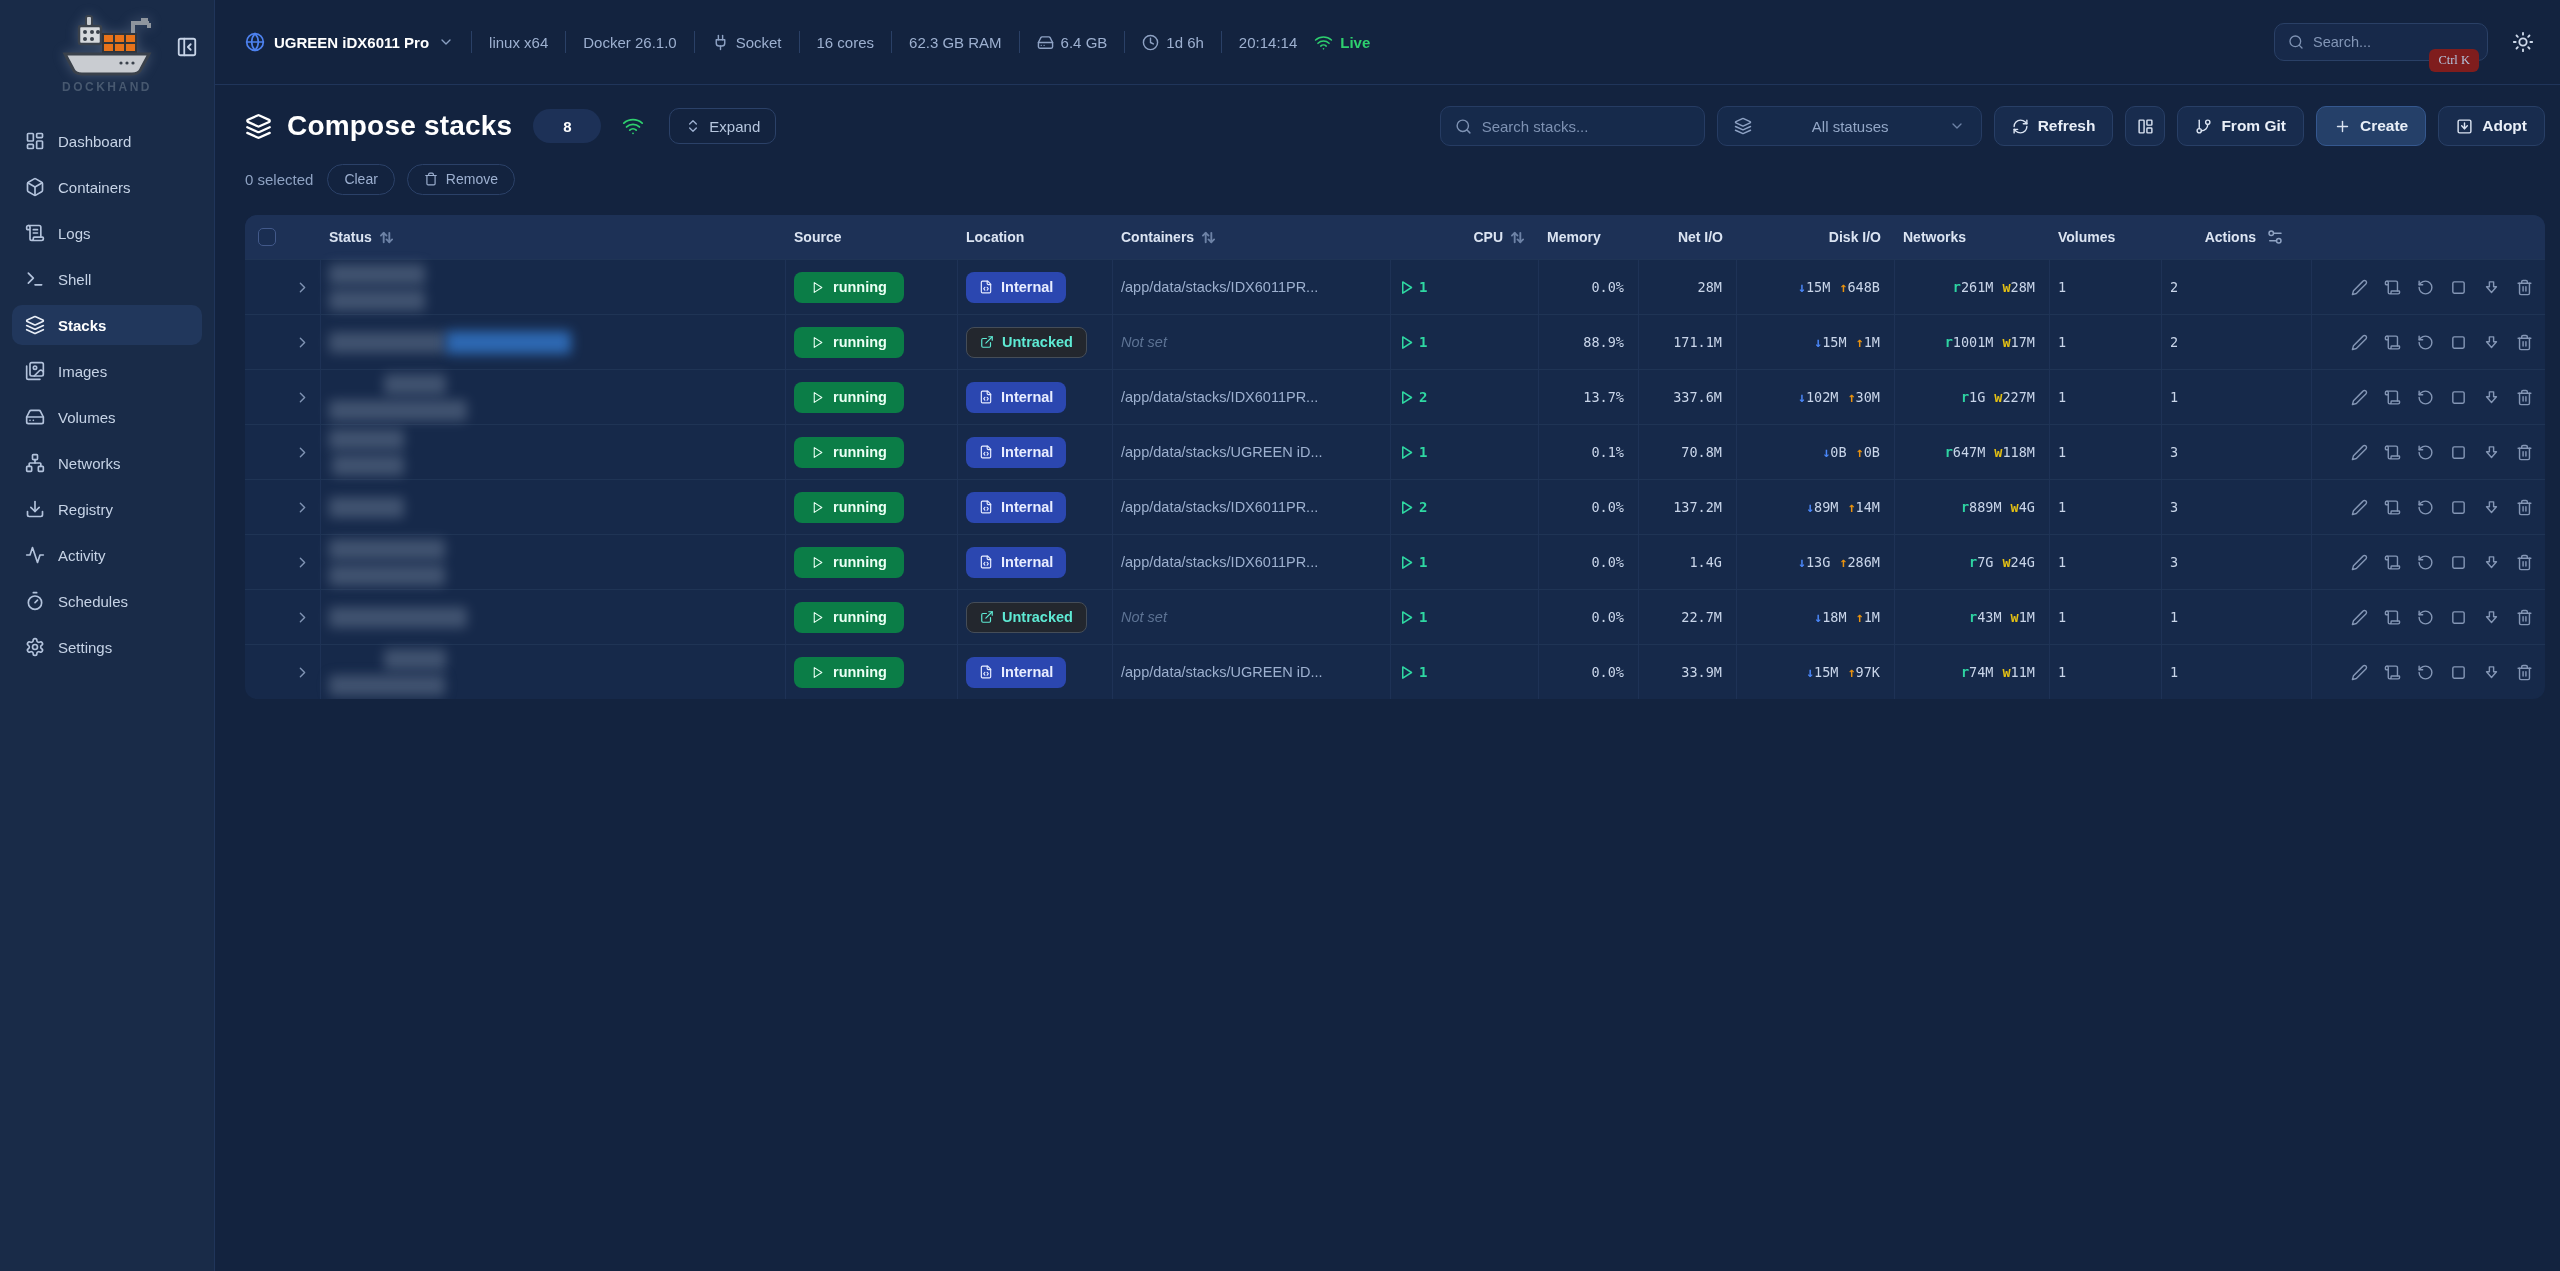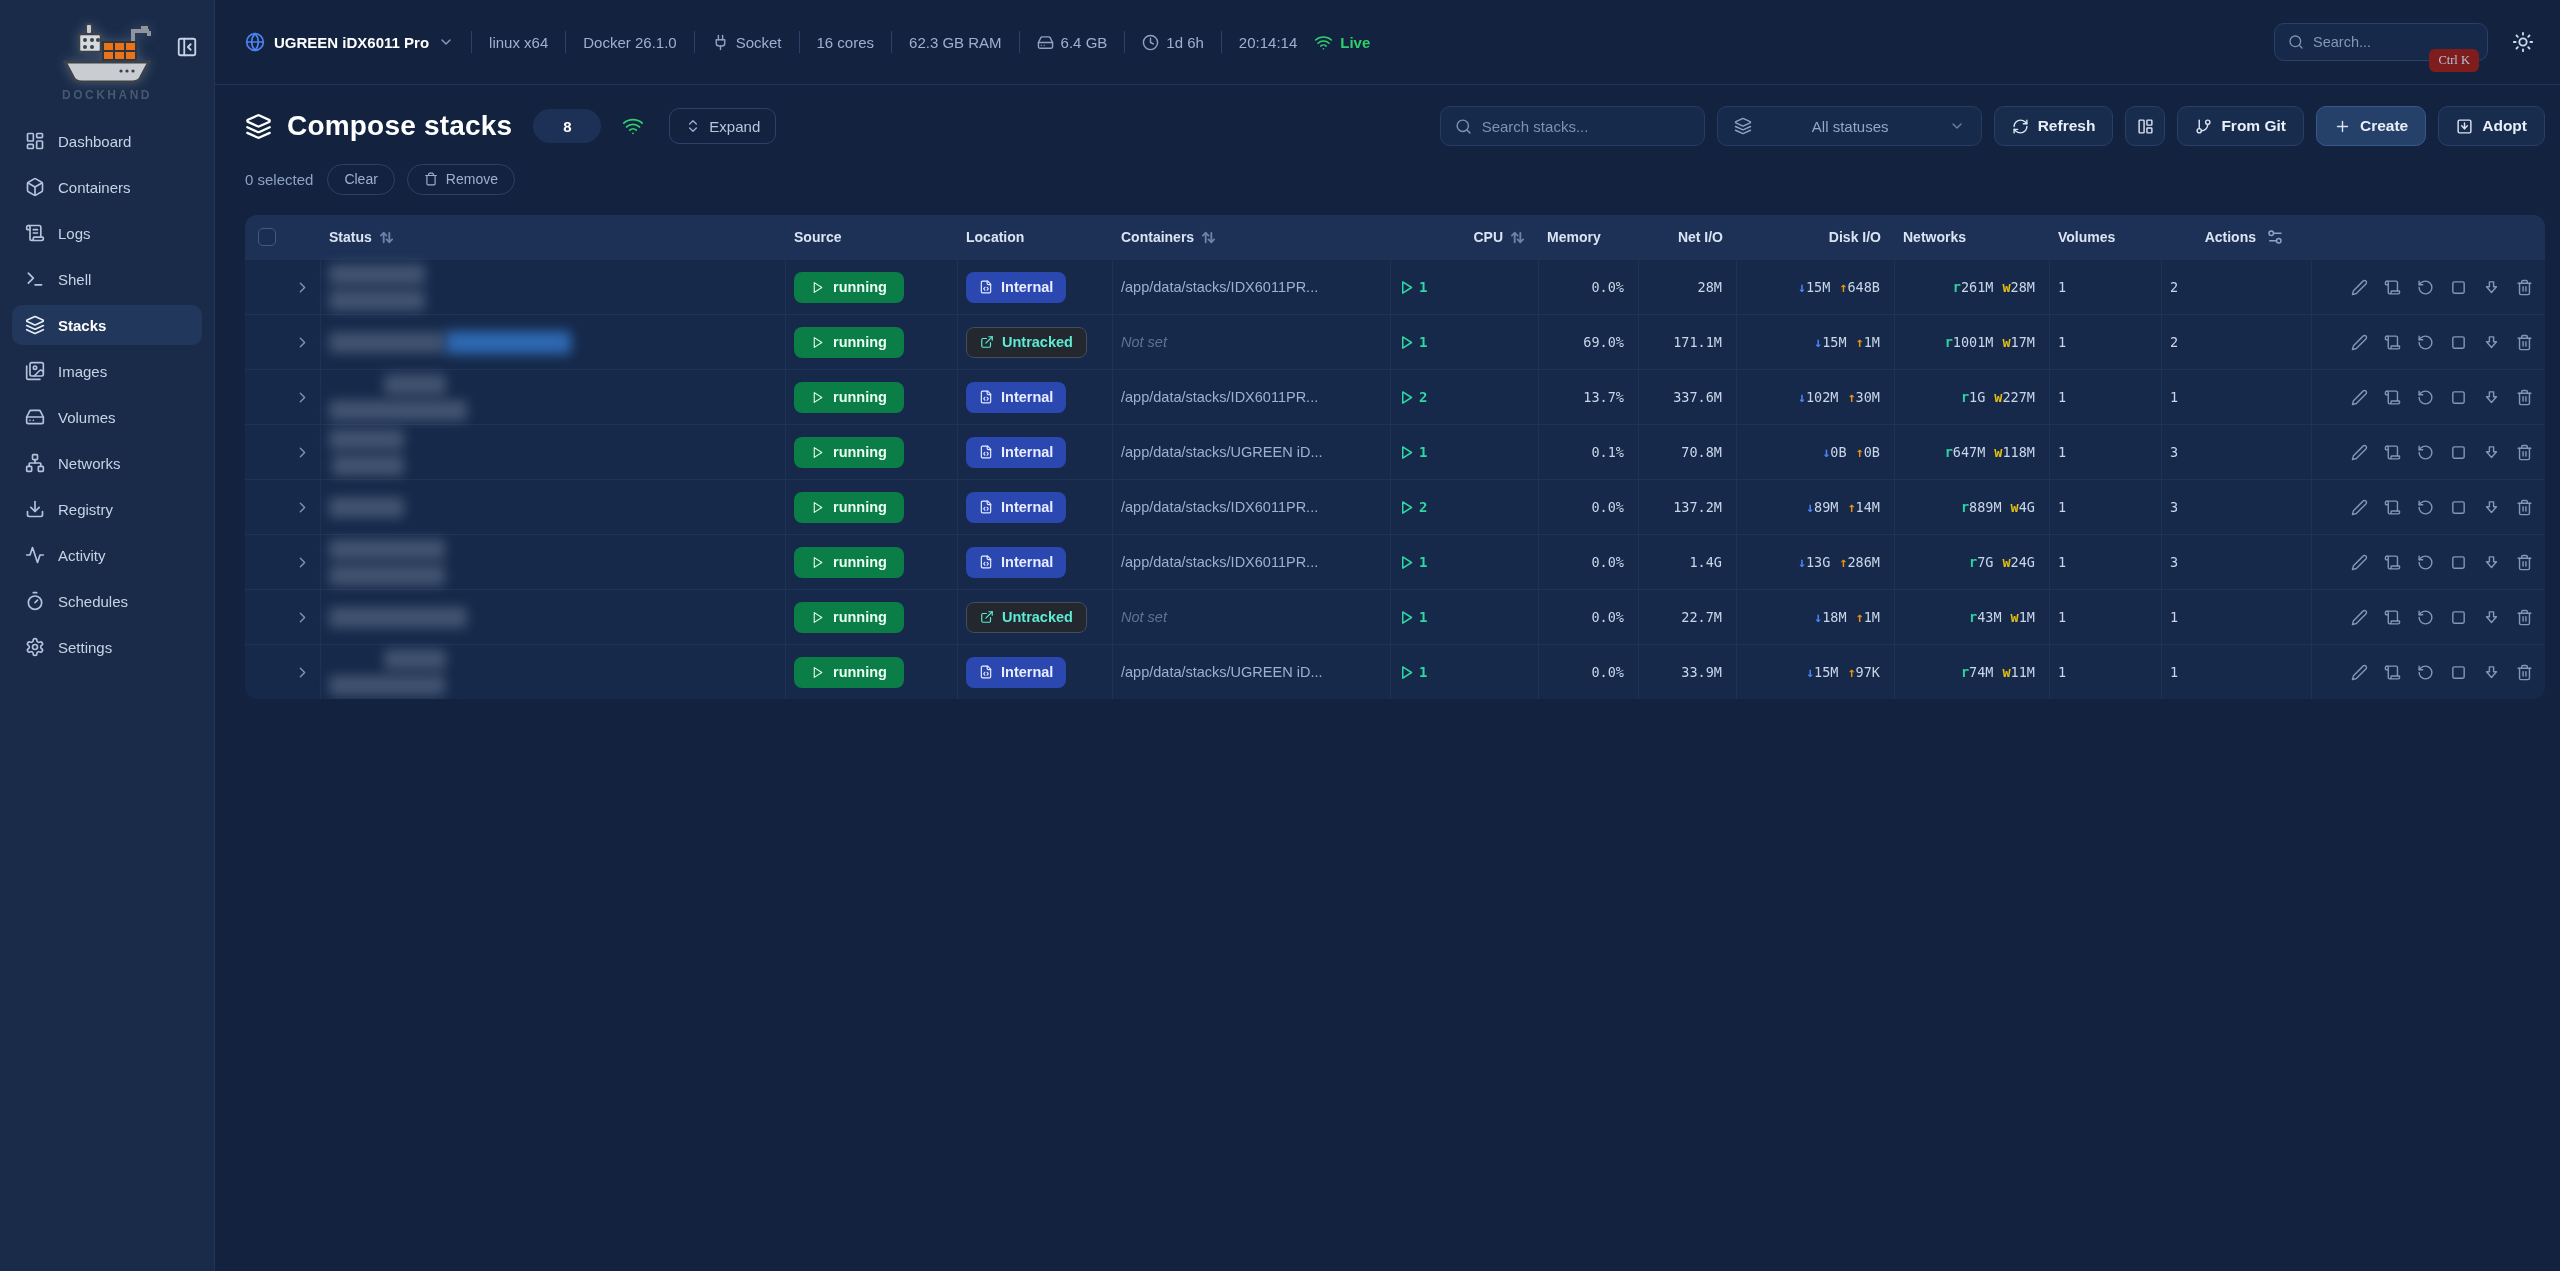--- a/index.html
+++ b/index.html
@@ -12,21 +12,21 @@
   }
   svg { display:block; }
   .ico { stroke:currentColor; fill:none; stroke-width:2; stroke-linecap:round; stroke-linejoin:round; }
 
   
   .sidebar {
     width:215px; height:100%; background:#192b48; border-right:1px solid #20355a;
     flex:0 0 auto; display:flex; flex-direction:column;
   }
   .logo-area { position:relative; padding:10px 0 6px 0; height:112px; }
-  .logo-wrap { width:120px; margin:12px auto; text-align:center; }
+  .logo-wrap { width:120px; margin:4px auto; text-align:center; }
   .brand-text { font-size:12px; font-weight:700; letter-spacing:2.5px; color:#47586f; margin-top:2px; }
   .collapse-btn { position:absolute; right:16px; top:36px; width:22px; height:22px; color:#c6d3e6; cursor:pointer; }
   .nav { margin-top:6px; display:flex; flex-direction:column; }
   .nav-item { display:flex; align-items:center; gap:13px; height:40px; margin:3px 12px; padding:0 13px;
     border-radius:10px; color:#c6d3e6; font-size:15px; cursor:pointer; }
   .nav-item svg { width:20px; height:20px; color:#b3c3dc; flex:0 0 auto; }
   .nav-item.active { background:#21375c; color:#ffffff; font-weight:700; }
   .nav-item.active svg { color:#e8eef7; }
 
   
@@ -682,21 +682,21 @@
           <div class="cell">
 
             <span class="notset">Not set</span>
           </div>
           <div class="cell cont-cell">
             <svg class="ico" viewBox="0 0 24 24">
               <path d="m6 3 14 9-14 9V3z"></path>
             </svg>
             <span>1</span>
           </div>
-          <div class="cell right">69.0%</div>
+          <div class="cell right">88.9%</div>
           <div class="cell right">171.1M</div>
           <div class="cell right">
             <span class="net-dn">↓</span>
             <span>15M</span>
             <span class="net-up">↑</span>
             <span>1M</span>
           </div>
           <div class="cell right">
             <span class="dk-r">r</span>
             <span>1001M</span>

